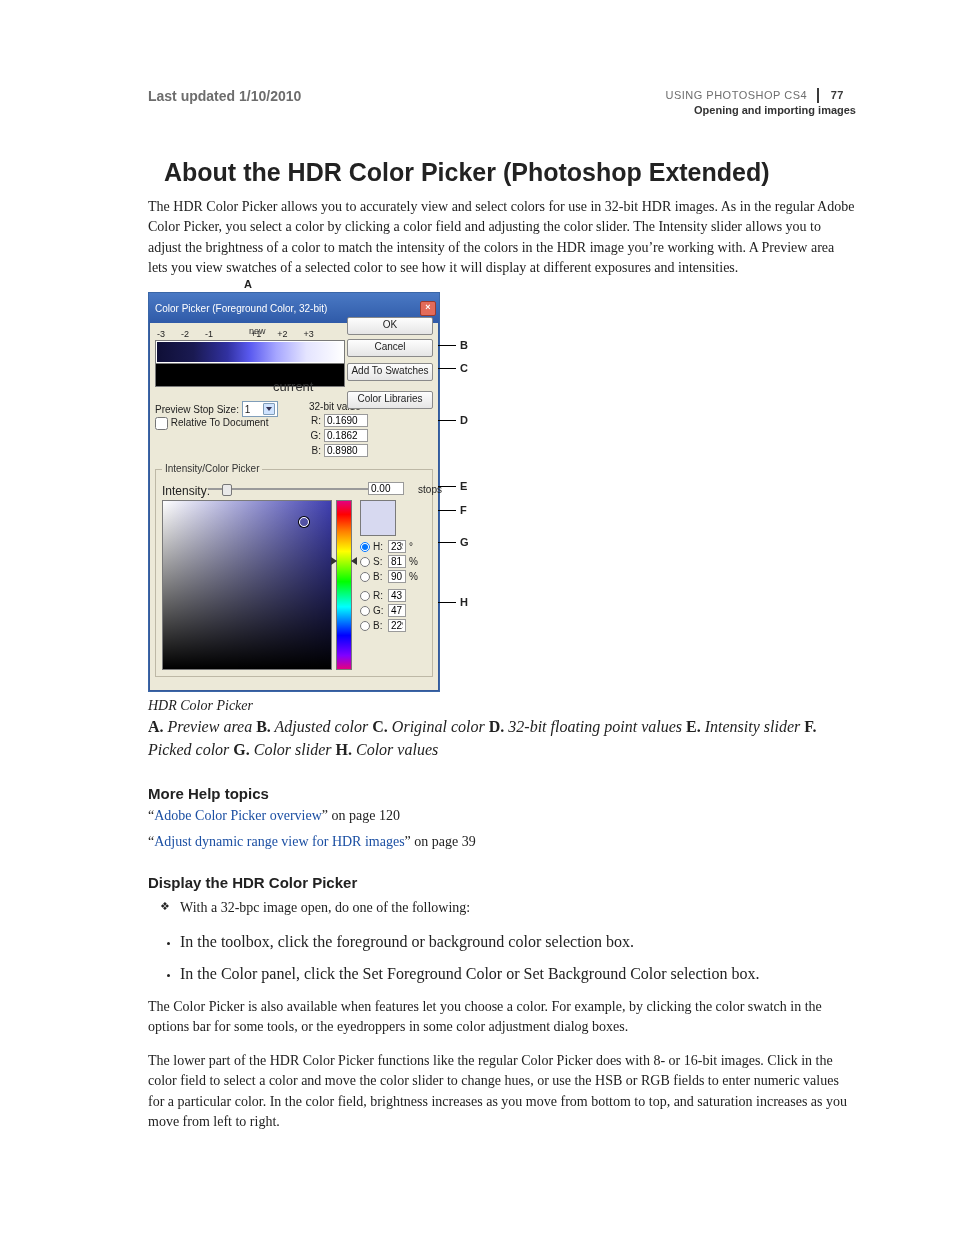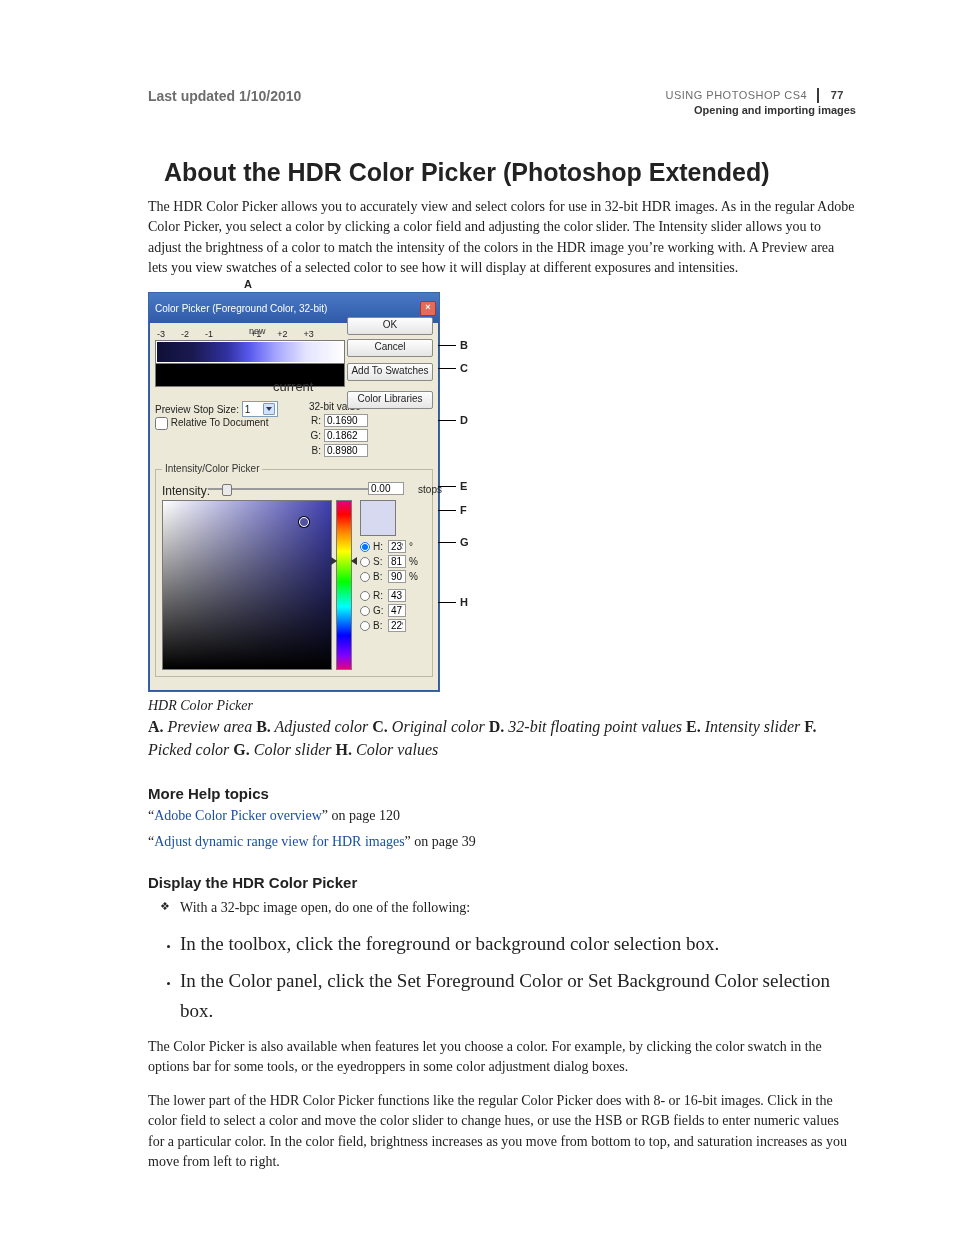--- a/index.html
+++ b/index.html
@@ -348,21 +348,21 @@
     font-size: 14px;
     line-height: 1.6;
   }
   ul.bullets > li { list-style: none; position: relative; padding-left: 14px; margin-bottom: 6px; }
   ul.bullets > li::before {
     content: "❖";
     position: absolute; left: -6px; top: 1px;
     font-size: 11px; color: #222;
   }
   ul.subbullets { padding-left: 32px; }
-  ul.subbullets > li { list-style: disc; margin-bottom: 6px; font-size: 19px; }
+  ul.subbullets > li { list-style: disc; margin-bottom: 6px; font-size: 16px; }
   ul.subbullets > li::marker { font-size: 10px; }
 </style>
 </head>
 <body>
 
 <div class="page">
   <div class="running-head">
     <div class="left">Last updated 1/10/2010</div>
     <div class="right">
       <div class="line1">

